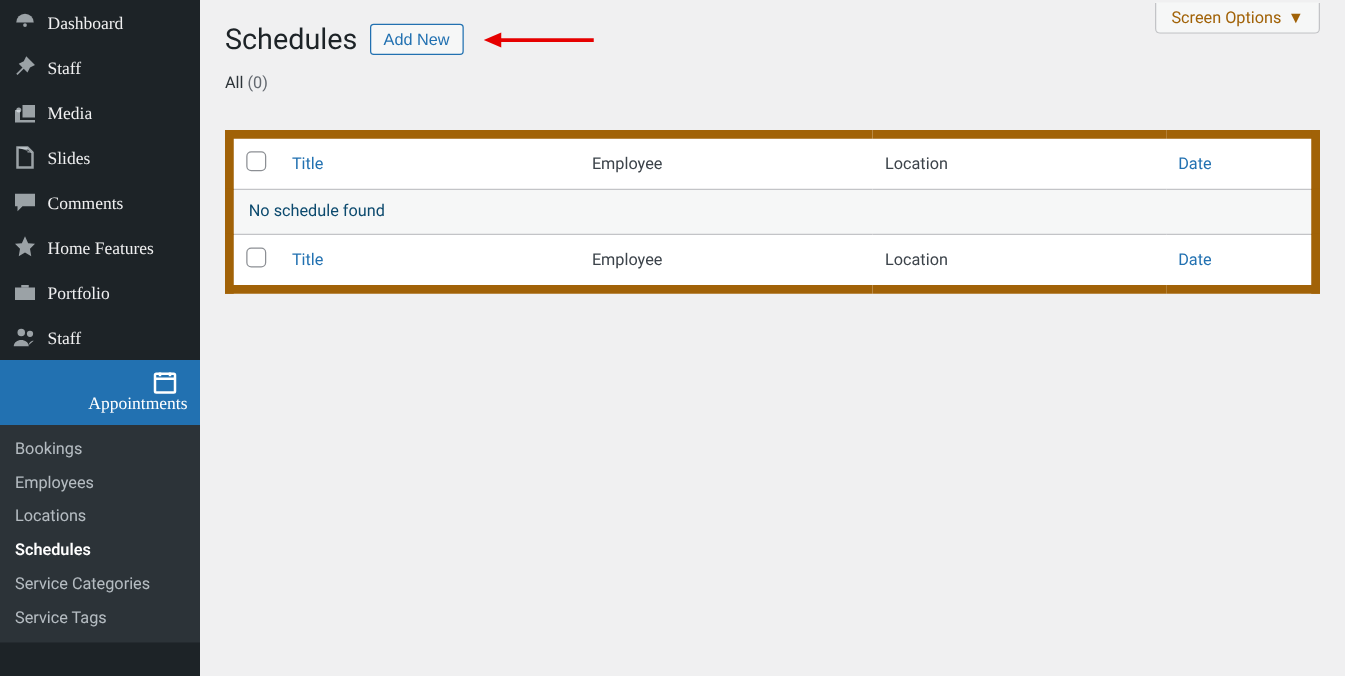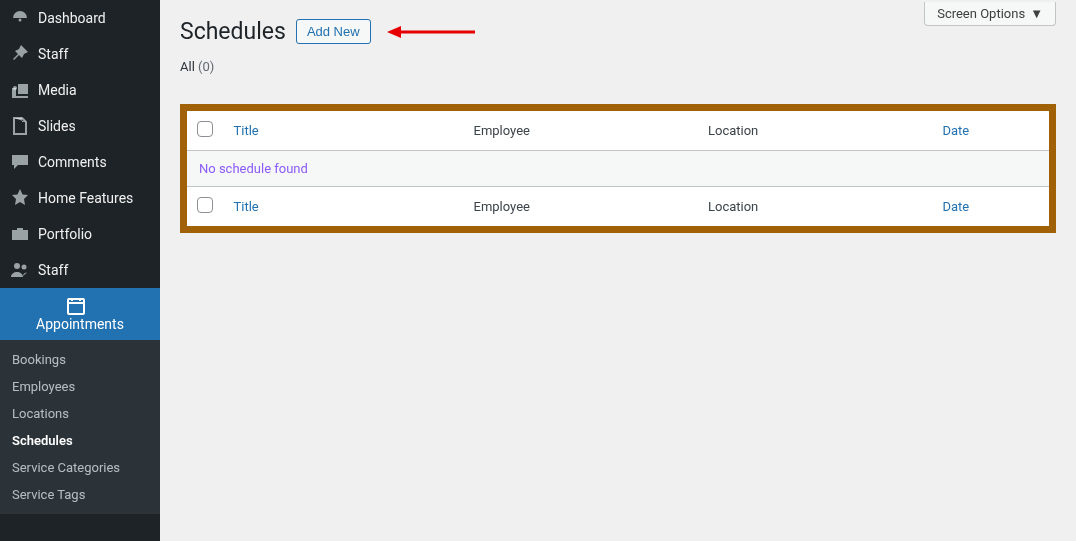--- a/index.html
+++ b/index.html
@@ -17,25 +17,26 @@
   
   .sidebar {
     width: 160px;
     background: #1d2327;
     color: #f0f0f1;
     flex-shrink: 0;
     font-size: 14px;
   }
   .menu-item {
     display: flex;
-    align-items: center;
+    align-items: flex-end;
     padding: 8px 10px;
     color: #f0f0f1;
     cursor: pointer;
     position: relative;
+    font-family: Liberation Serif, serif;
   }
   .menu-item.active {
     background: #2271b1;
     color: #fff;
     flex-direction: column;
   }
   .menu-item.active::after {
     content: "";
     position: absolute;
     right: -8px;
@@ -79,21 +80,21 @@
   .screen-options {
     position: absolute;
     top: 2px;
     right: 20px;
     border: 1px solid #c3c4c7;
     border-top: none;
     border-radius: 0 0 4px 4px;
     background: #f6f7f7;
     padding: 4px 12px;
     font-size: 13px;
-    color: #404040;
+    color: #a16207;
     cursor: pointer;
     display: flex;
     align-items: center;
     gap: 5px;
   }
   .header {
     display: flex;
     align-items: center;
     gap: 10px;
     padding-top: 18px;
@@ -147,21 +148,21 @@
   .list tfoot th { border-top: 1px solid #c3c4c7; border-bottom: none; }
   .check-col { width: 40px; text-align: center; }
   .list input[type=checkbox] {
     width: 16px; height: 16px;
     border: 1px solid #8c8f94; border-radius: 4px;
     appearance: none; background: #fff; cursor: pointer;
   }
   .col-link { color: #2271b1; cursor: pointer; }
   .empty-row td {
     background: #f6f7f7;
-    color: #8b5cf6;
+    color: #0c4a6e;
     padding: 10px 12px;
   }
 </style>
 </head>
 <body>
 
 <div class="wrap">
   <div class="sidebar">
     <div class="menu-item">
       <span class="menu-icon">

